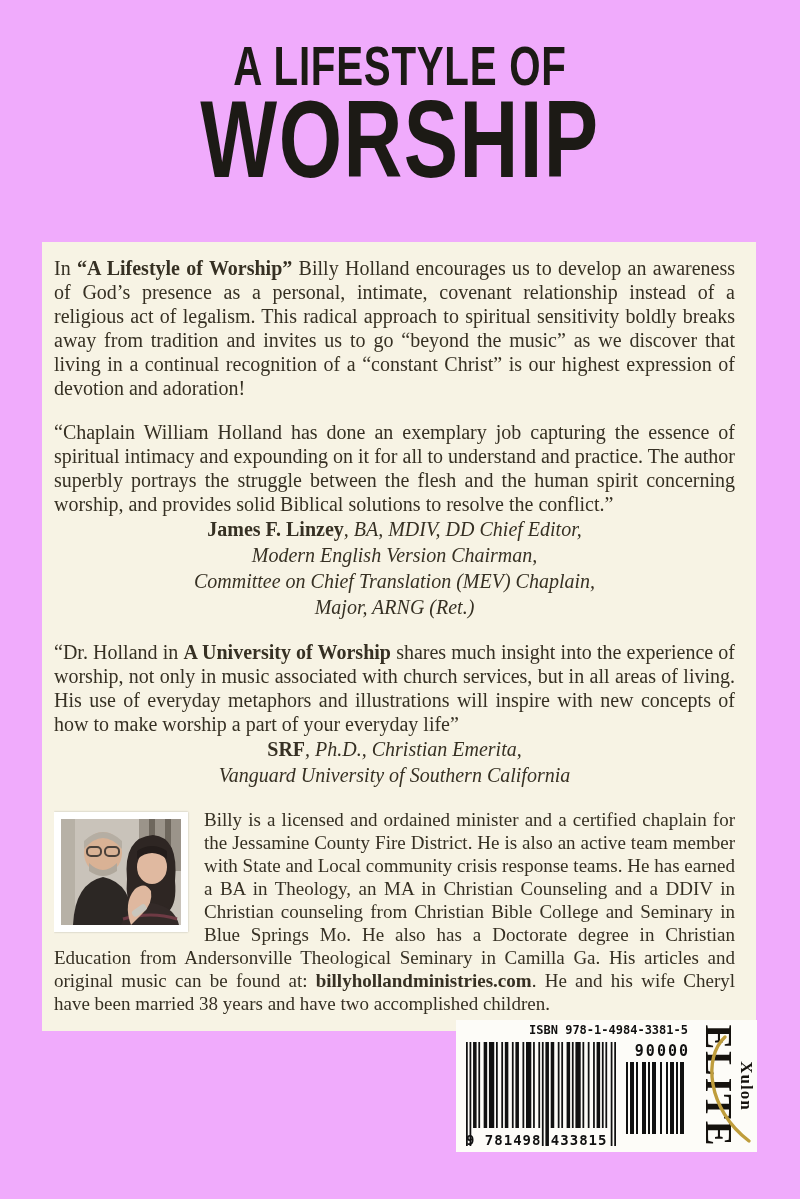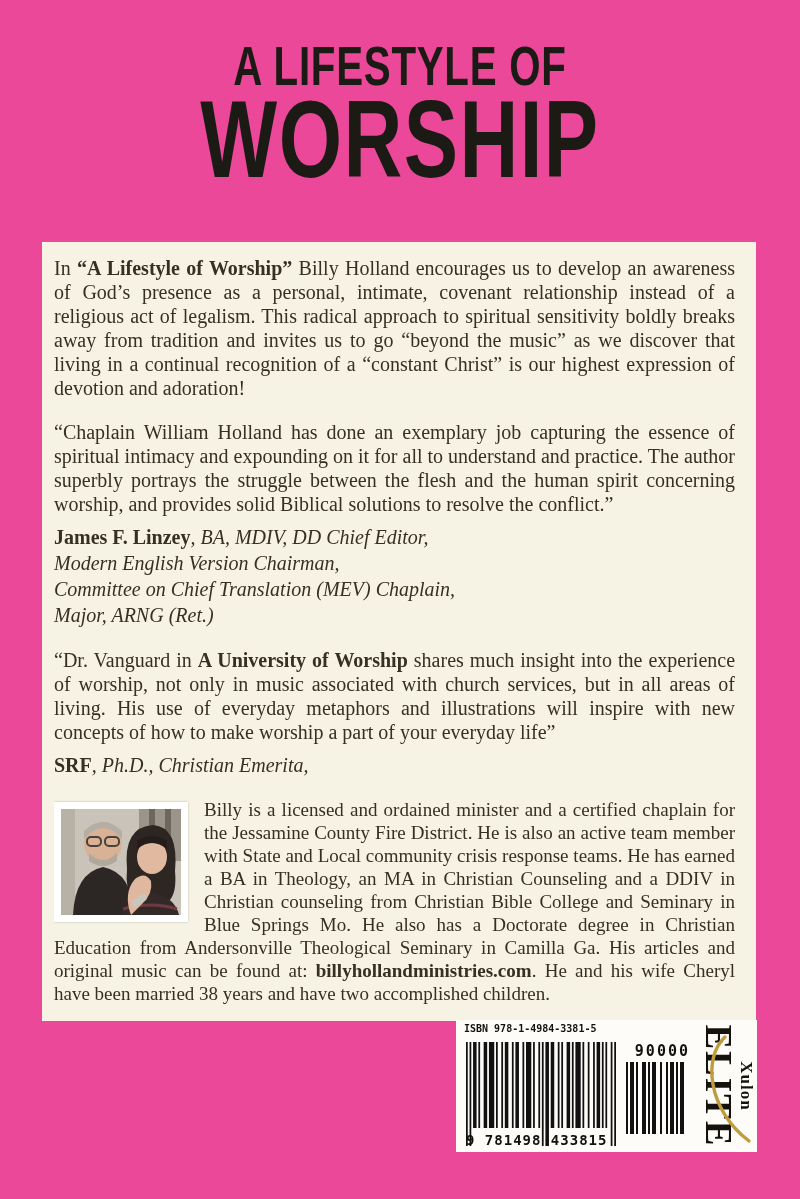--- a/index.html
+++ b/index.html
@@ -1,48 +1,48 @@
 <!DOCTYPE html>
 <html><head>
 <meta charset="utf-8">
 <style>
   html,body{margin:0;padding:0;}
   body{width:800px;height:1199px;overflow:hidden;background:#e2dcca;
        font-family:"Liberation Serif", serif;color:#363023;}
-  .cover{position:relative;width:800px;height:1199px;background:#ec4899;}
+  .cover{position:relative;width:800px;height:1199px;background:#f0abfc;}
 
   
   .title{position:absolute;top:38px;left:0;width:800px;text-align:center;color:#1c1a15;}
   .title-line1{display:block;font-family:"Liberation Sans",sans-serif;font-weight:bold;
       font-size:56px;line-height:56px;letter-spacing:1px;transform:scaleX(.72);transform-origin:50% 50%;}
   .title-line2{display:block;font-family:"Liberation Sans",sans-serif;font-weight:bold;
       font-size:110px;line-height:100px;letter-spacing:2px;margin-top:-5px;
       transform:scaleX(.74);transform-origin:50% 50%;}
 
   
   .panel{position:absolute;left:42px;top:242px;width:714px;min-height:752px;
       background:#f7f3e4;box-sizing:border-box;padding:14px 21px 16px 12px;}
   .panel p{margin:0;font-size:20px;line-height:24px;text-align:justify;}
   .blk{margin-bottom:20px;}
   .bold{font-weight:bold;}
-  .attribution{margin-top:8px;text-align:left;font-size:20px;line-height:26px;font-style:italic;}
+  .attribution{text-align:center;font-size:20px;line-height:26px;font-style:italic;}
   .attribution .name{font-style:normal;font-weight:bold;}
   .attr-line{display:block;}
 
   
   .bio{overflow:hidden;}
   .bio p{font-size:19px;line-height:23px;}
   .photo{float:left;width:120px;height:106px;background:#ffffff;padding:7px;
       margin:4px 16px 2px 0;box-shadow:0 0 2px rgba(0,0,0,.25);}
   .photo svg{display:block;width:120px;height:106px;}
 
   
   .barcode-box{position:absolute;left:456px;top:1020px;width:301px;height:132px;background:#fdfcf8;}
-  .isbn-line{position:absolute;left:8px;top:3px;width:224px;text-align:left;
-      font-family:"DejaVu Sans Mono",monospace;font-weight:bold;font-size:10px;
+  .isbn-line{position:absolute;left:8px;top:3px;width:224px;text-align:right;
+      font-family:"DejaVu Sans Mono",monospace;font-weight:bold;font-size:12px;
       letter-spacing:0px;color:#111;white-space:nowrap;}
   .ean{position:absolute;left:10px;top:22px;width:150px;height:106px;}
   .ean svg{position:absolute;left:0;top:0;fill:#111;}
   .ean-digits{position:absolute;left:0;bottom:0px;width:136px;
       font-family:"DejaVu Sans Mono",monospace;font-weight:bold;font-size:14px;
       color:#111;letter-spacing:1px;white-space:nowrap;}
   .supp{position:absolute;left:170px;top:22px;width:64px;height:106px;}
   .supp-digits{display:block;text-align:right;font-family:"DejaVu Sans Mono",monospace;
       font-weight:bold;font-size:15px;color:#111;letter-spacing:2px;}
   .supp svg{display:block;margin-top:2px;fill:#111;}
@@ -75,23 +75,24 @@
       <p>“Chaplain William Holland has done an exemplary job capturing the essence of spiritual intimacy and expounding on it for all to understand and practice. The author superbly portrays the struggle between the flesh and the human spirit concerning worship, and provides solid Biblical solutions to resolve the conflict.”</p>
       <div class="attribution">
         <span class="attr-line"><span class="name">James F. Linzey</span><span>, BA, MDIV, DD Chief Editor,</span></span>
         <span class="attr-line">Modern English Version Chairman,</span>
         <span class="attr-line">Committee on Chief Translation (MEV) Chaplain,</span>
         <span class="attr-line">Major, ARNG (Ret.)</span>
       </div>
     </div>
 
     <div class="blk">
-      <p><span>“Dr. Vanguard in </span><span class="bold">A University of Worship</span><span> shares much insight into the experience of worship, not only in music associated with church services, but in all areas of living. His use of everyday metaphors and illustrations will inspire with new concepts of how to make worship a part of your everyday life”</span></p>
+      <p><span>“Dr. Holland in </span><span class="bold">A University of Worship</span><span> shares much insight into the experience of worship, not only in music associated with church services, but in all areas of living. His use of everyday metaphors and illustrations will inspire with new concepts of how to make worship a part of your everyday life”</span></p>
       <div class="attribution">
         <span class="attr-line"><span class="name">SRF</span><span>, Ph.D., Christian Emerita,</span></span>
+        <span class="attr-line">Vanguard University of Southern California</span>
       </div>
     </div>
 
     <div class="bio">
       <span class="photo">
 
         <svg viewBox="0 0 120 106">
           <rect x="0" y="0" width="120" height="106" fill="#c9c3ba"></rect>
           <rect x="78" y="0" width="42" height="52" fill="#9b948a"></rect>
           <rect x="88" y="0" width="6" height="52" fill="#6e675d"></rect>

